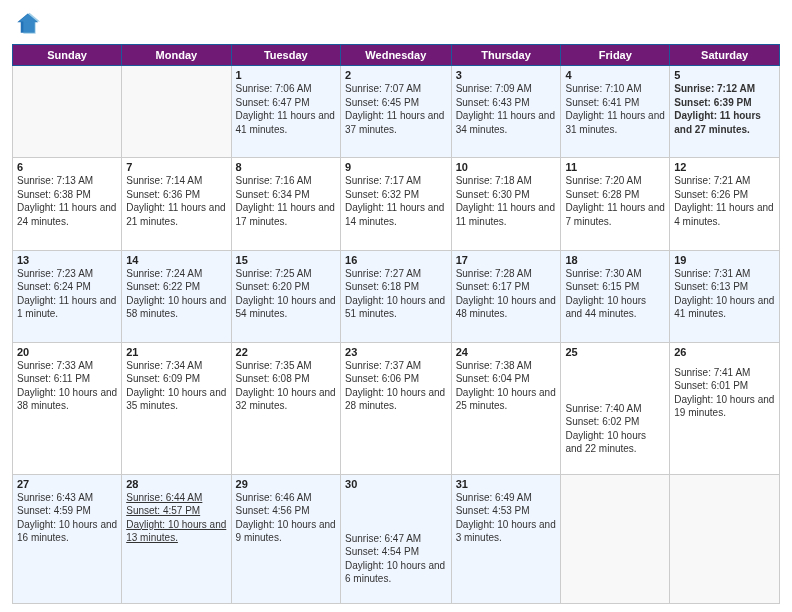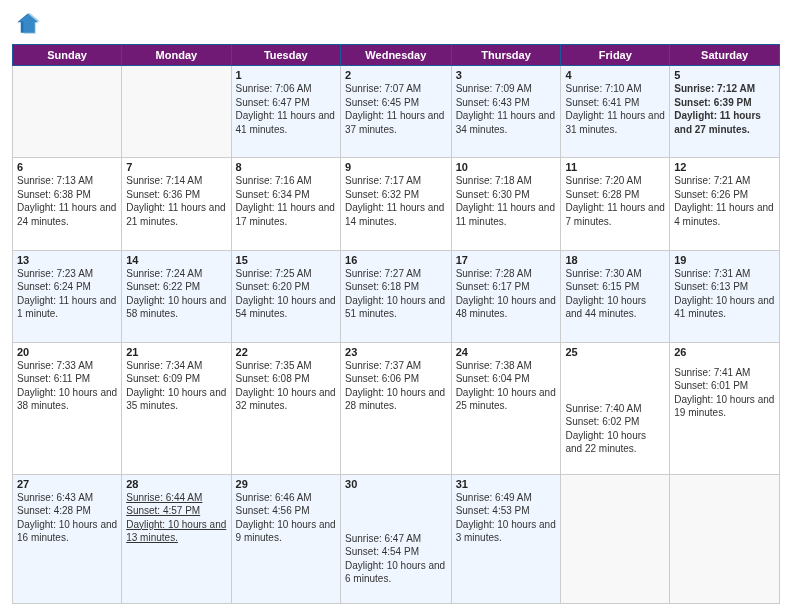--- a/index.html
+++ b/index.html
@@ -302,21 +302,21 @@
             <span class="day-number">26</span>
             <div class="day-info" style="white-space: pre-line; margin-top: 8px;">Sunrise: 7:41 AM
 Sunset: 6:01 PM
 Daylight: 10 hours and 19 minutes.</div>
           </td>
         </tr>
         <tr>
           <td>
             <span class="day-number">27</span>
             <div class="day-info" style="white-space: pre-line;">Sunrise: 6:43 AM
-Sunset: 4:28 PM
+Sunset: 4:59 PM
 Daylight: 10 hours and 16 minutes.</div>
           </td>
           <td>
             <span class="day-number">28</span>
             <div class="day-info" style="white-space: pre-line; text-decoration: underline;">Sunrise: 6:44 AM
 Sunset: 4:57 PM
 Daylight: 10 hours and 13 minutes.</div>
           </td>
           <td>
             <span class="day-number">29</span>

